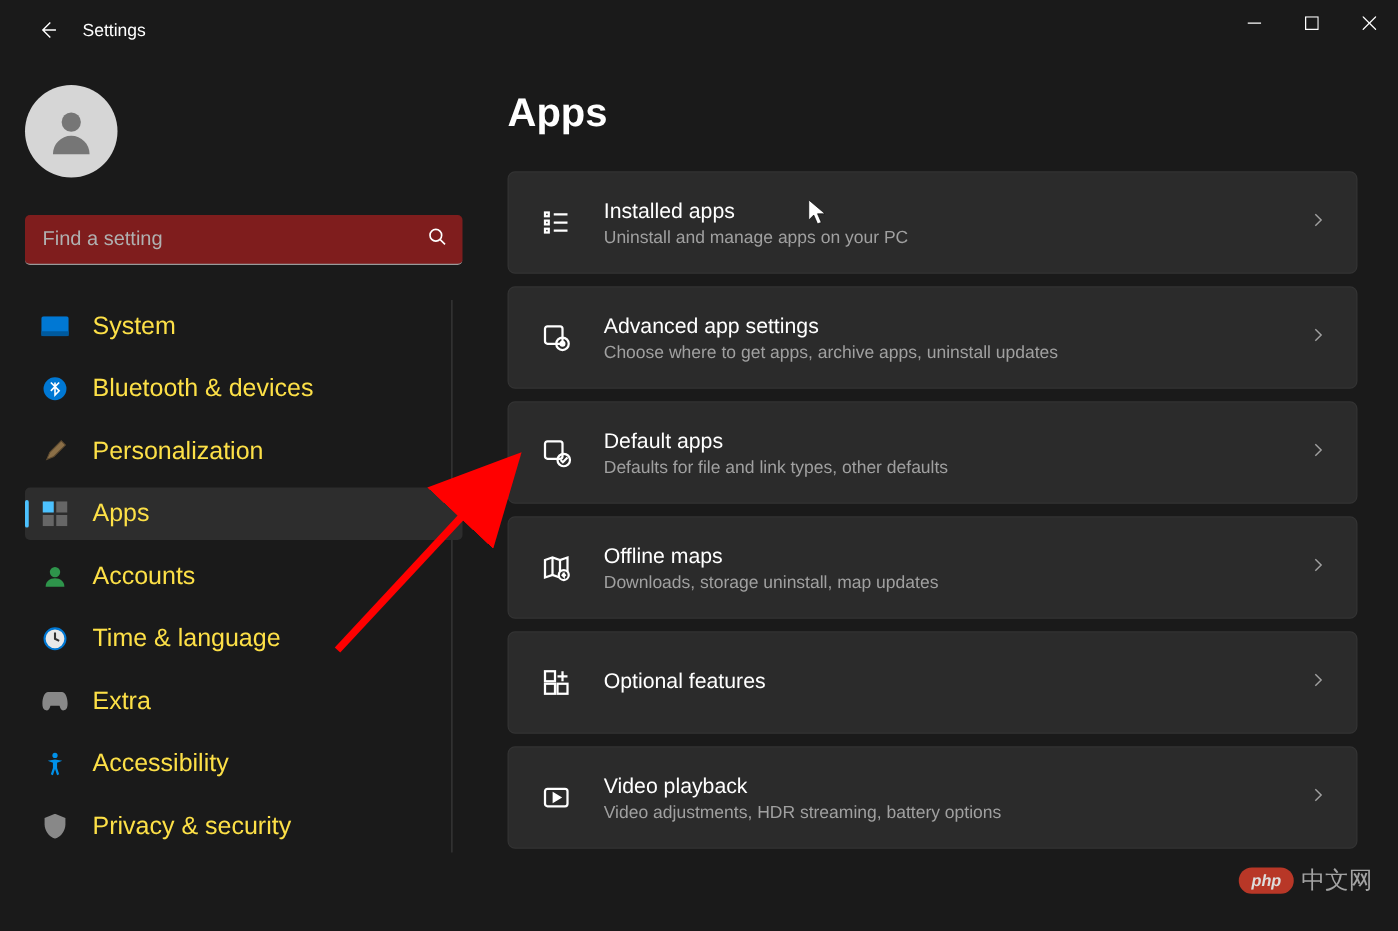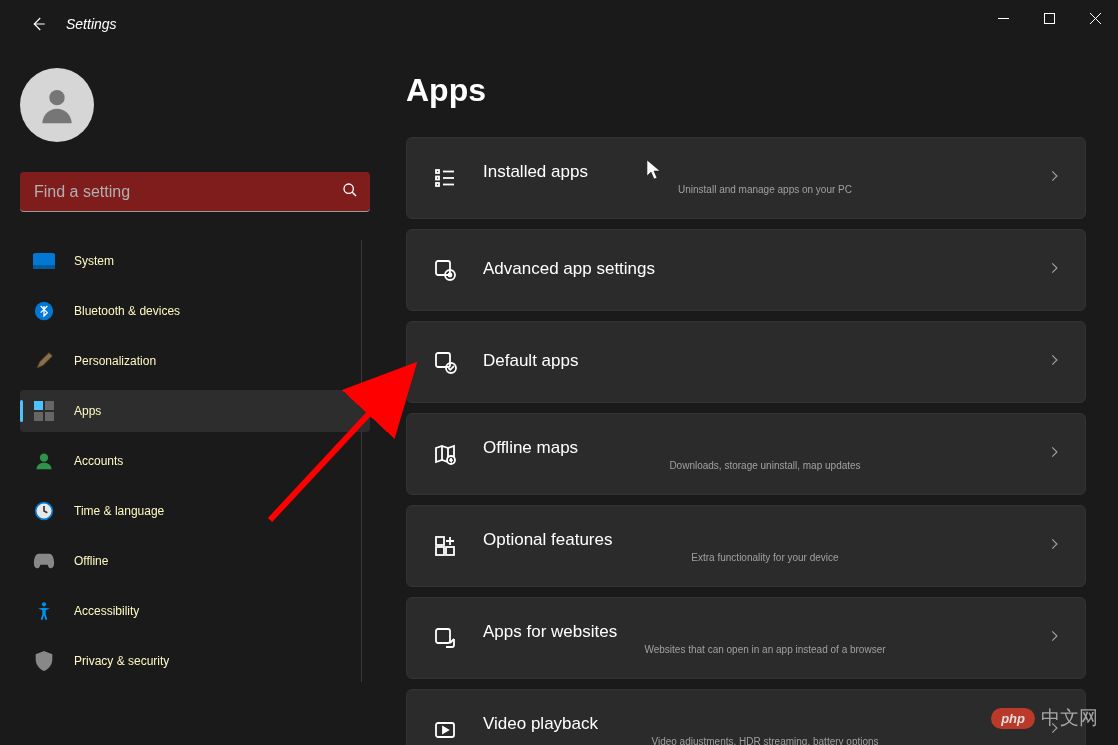--- a/index.html
+++ b/index.html
@@ -1,53 +1,53 @@
 <!DOCTYPE html>
 <html><head>
 <meta charset="utf-8">
 <style>
 * { margin: 0; padding: 0; box-sizing: border-box; font-family: 'Segoe UI', Tahoma, sans-serif; }
 body { background: #1a1a1a; color: #fff; width: 1118px; height: 745px; overflow: hidden; position: relative; }
 
 .titlebar { display: flex; align-items: center; height: 48px; padding-left: 18px; }
 .back-btn { width: 40px; height: 40px; display: flex; align-items: center; justify-content: center; color: #fff; cursor: pointer; }
-.title { font-size: 14px; margin-left: 8px; font-style: italic; }
+.title { font-size: 14px; margin-left: 8px; }
 .window-controls { position: absolute; top: 0; right: 0; display: flex; }
 .win-ctrl { width: 46px; height: 36px; display: flex; align-items: center; justify-content: center; color: #fff; cursor: pointer; }
 
 .content { display: flex; height: calc(100% - 48px); }
 .sidebar { width: 370px; padding: 20px 10px 0 20px; position: relative; }
 .avatar { width: 74px; height: 74px; border-radius: 50%; background: #d6d6d6; display: flex; align-items: center; justify-content: center; margin-bottom: 30px; }
 .avatar svg { width: 44px; height: 44px; fill: #767676; }
 
 .search-box { position: relative; margin-bottom: 28px; width: 350px; }
 .search-input { width: 100%; height: 40px; background: #7f1d1d; border: none; border-bottom: 1px solid #9a9a9a; border-radius: 4px; color: #fff; padding: 0 44px 0 14px; font-size: 16px; outline: none; }
 .search-input::placeholder { color: #b0b0b0; }
 .search-icon { position: absolute; right: 12px; top: 50%; transform: translateY(-50%); color: #fff; }
 
 .nav-list { list-style: none; border-right: 1px solid #3a3a3a; padding-right: 0; margin-right: -2px; }
 .nav-item { display: flex; align-items: center; height: 42px; padding: 0 12px; border-radius: 4px; cursor: pointer; margin-bottom: 8px; position: relative; width: 350px; }
 .nav-item.active { background: #2d2d2d; }
 .nav-item.active::before { content: ''; position: absolute; left: 0; top: 10px; bottom: 10px; width: 3px; background: #4cc2ff; border-radius: 2px; }
 .nav-icon { width: 24px; height: 24px; margin-right: 18px; display: flex; align-items: center; justify-content: center; }
-.nav-label { font-size: 12px; color: #fef9c3; }
+.nav-label { font-size: 20px; color: #fde047; }
 
 .main { flex: 1; padding: 24px 32px 0 36px; overflow-y: auto; }
 .page-title { font-size: 32px; font-weight: 600; margin-bottom: 28px; }
 .card-list { display: flex; flex-direction: column; gap: 10px; }
 .card { background: #2b2b2b; border: 1px solid #333; border-radius: 6px; display: flex; align-items: center; padding: 18px 24px; cursor: pointer; min-height: 82px; }
 .card-icon { width: 28px; height: 28px; margin-right: 24px; color: #fff; display: flex; align-items: center; justify-content: center; flex-shrink: 0; }
 .card-body { flex: 1; }
 .card-title { font-size: 17px; color: #fff; margin-bottom: 2px; }
-.card-sub { font-size: 10px; color: #a0a0a0; text-align: center; }
+.card-sub { font-size: 14px; color: #a0a0a0; }
 .chevron { color: #a0a0a0; }
 
 .cursor-arrow { position: absolute; top: 160px; left: 647px; pointer-events: none; z-index: 100; }
 .red-arrow { position: absolute; top: 360px; left: 260px; pointer-events: none; z-index: 99; }
-.watermark { position: absolute; bottom: 14px; right: 20px; z-index: 101; display: flex; align-items: center; gap: 6px; opacity: 0.85; }
+.watermark { position: absolute; bottom: 28px; right: 20px; z-index: 101; display: flex; align-items: center; gap: 6px; opacity: 0.85; }
 .watermark .php-bubble { background: #d43d2a; color: #fff; font-weight: bold; font-size: 13px; padding: 3px 10px; border-radius: 12px; font-style: italic; }
 .watermark .cn { color: #bbb; font-size: 19px; }
 </style>
 </head>
 <body>
 
 <div class="titlebar">
   <div class="back-btn">
     <svg width="18" height="18" viewBox="0 0 24 24" fill="none" stroke="currentColor" stroke-width="1.5">
         <path d="M15 4l-8 8 8 8M7 12h14"></path>
@@ -146,21 +146,21 @@
             </svg>
           </span>
         <span class="nav-label">Time &amp; language</span>
       </li>
       <li class="nav-item">
         <span class="nav-icon">
             <svg width="22" height="16" viewBox="0 0 24 16" fill="#888">
               <path d="M6 0h12c3 0 5 5 5 10s-2 6-4 6c-1.5 0-2.5-2-3-4H8c-.5 2-1.5 4-3 4-2 0-4-1-4-6S3 0 6 0z"></path>
             </svg>
           </span>
-        <span class="nav-label">Offline</span>
+        <span class="nav-label">Extra</span>
       </li>
       <li class="nav-item">
         <span class="nav-icon">
             <svg width="20" height="20" viewBox="0 0 24 24" fill="#0091ea">
               <circle cx="12" cy="4" r="2.5"></circle>
               <path d="M5 9l7-1 7 1-5 2v5l2 6-2 1-2-6-2 6-2-1 2-6v-5z"></path>
             </svg>
           </span>
         <span class="nav-label">Accessibility</span>
       </li>
@@ -202,36 +202,38 @@
       <div class="card">
         <span class="card-icon">
             <svg width="24" height="24" viewBox="0 0 24 24" fill="none" stroke="currentColor" stroke-width="1.8">
               <rect x="3" y="3" width="14" height="14" rx="2"></rect>
               <circle cx="17" cy="17" r="5"></circle>
               <circle cx="17" cy="17" r="1.5" fill="currentColor"></circle>
             </svg>
           </span>
         <div class="card-body">
           <div class="card-title">Advanced app settings</div>
+          <div class="card-sub">Choose where to get apps, archive apps, uninstall updates</div>
         </div>
         <span class="chevron"><svg width="14" height="14" viewBox="0 0 24 24" fill="none" stroke="currentColor" stroke-width="2">
               <path d="M9 4l8 8-8 8"></path>
             </svg></span>
       </div>
 
       <div class="card">
         <span class="card-icon">
             <svg width="24" height="24" viewBox="0 0 24 24" fill="none" stroke="currentColor" stroke-width="1.8">
               <rect x="3" y="3" width="14" height="14" rx="2"></rect>
               <circle cx="18" cy="18" r="5"></circle>
               <path d="M15.5 18l1.8 1.8L21 16"></path>
             </svg>
           </span>
         <div class="card-body">
           <div class="card-title">Default apps</div>
+          <div class="card-sub">Defaults for file and link types, other defaults</div>
         </div>
         <span class="chevron"><svg width="14" height="14" viewBox="0 0 24 24" fill="none" stroke="currentColor" stroke-width="2">
               <path d="M9 4l8 8-8 8"></path>
             </svg></span>
       </div>
 
       <div class="card">
         <span class="card-icon">
             <svg width="24" height="24" viewBox="0 0 24 24" fill="none" stroke="currentColor" stroke-width="1.8">
               <path d="M3 6l6-2 6 2 6-2v14l-6 2-6-2-6 2V6z"></path>
@@ -253,43 +255,26 @@
         <span class="card-icon">
             <svg width="24" height="24" viewBox="0 0 24 24" fill="none" stroke="currentColor" stroke-width="1.8">
               <rect x="3" y="3" width="8" height="8"></rect>
               <rect x="3" y="13" width="8" height="8"></rect>
               <rect x="13" y="13" width="8" height="8"></rect>
               <path d="M17 3v8M13 7h8"></path>
             </svg>
           </span>
         <div class="card-body">
           <div class="card-title">Optional features</div>
-          <div class="card-sub">Extra functionality for your device</div>
-        </div>
-        <span class="chevron"><svg width="14" height="14" viewBox="0 0 24 24" fill="none" stroke="currentColor" stroke-width="2">
-              <path d="M9 4l8 8-8 8"></path>
-            </svg></span>
-      </div>
-
-      <div class="card">
-        <span class="card-icon">
-            <svg width="24" height="24" viewBox="0 0 24 24" fill="none" stroke="currentColor" stroke-width="1.8">
-              <rect x="3" y="3" width="14" height="14" rx="2"></rect>
-              <path d="M13 21h6c1 0 2-1 2-2v-6"></path>
-              <path d="M17 17l4-4"></path>
-            </svg>
-          </span>
-        <div class="card-body">
-          <div class="card-title">Apps for websites</div>
-          <div class="card-sub">Websites that can open in an app instead of a browser</div>
-        </div>
-        <span class="chevron"><svg width="14" height="14" viewBox="0 0 24 24" fill="none" stroke="currentColor" stroke-width="2">
-              <path d="M9 4l8 8-8 8"></path>
-            </svg></span>
-      </div>
+        </div>
+        <span class="chevron"><svg width="14" height="14" viewBox="0 0 24 24" fill="none" stroke="currentColor" stroke-width="2">
+              <path d="M9 4l8 8-8 8"></path>
+            </svg></span>
+      </div>
+
 
       <div class="card">
         <span class="card-icon">
             <svg width="24" height="24" viewBox="0 0 24 24" fill="none" stroke="currentColor" stroke-width="1.8">
               <rect x="3" y="5" width="18" height="14" rx="2"></rect>
               <path d="M10 9l5 3-5 3V9z" fill="currentColor"></path>
             </svg>
           </span>
         <div class="card-body">
           <div class="card-title">Video playback</div>

